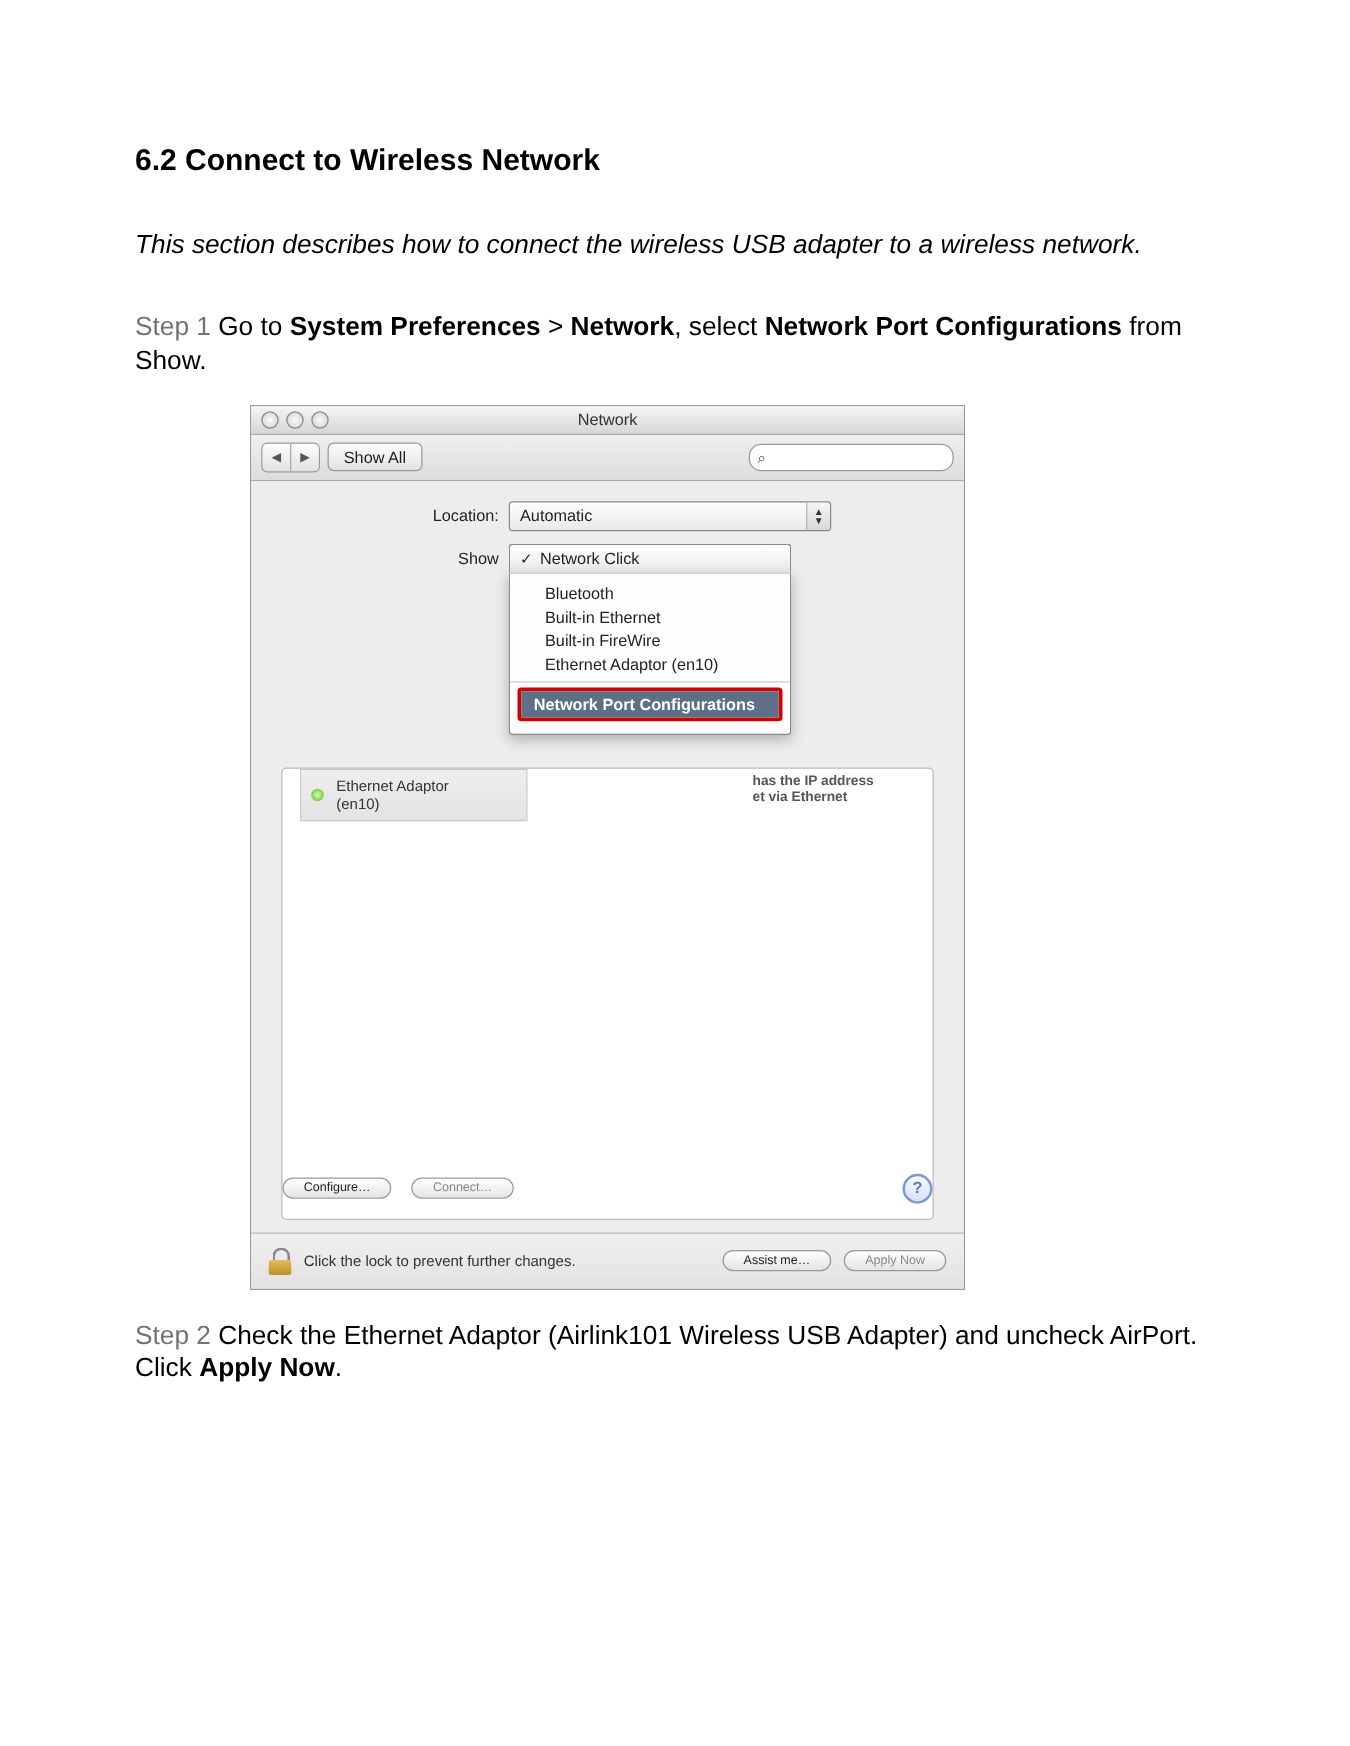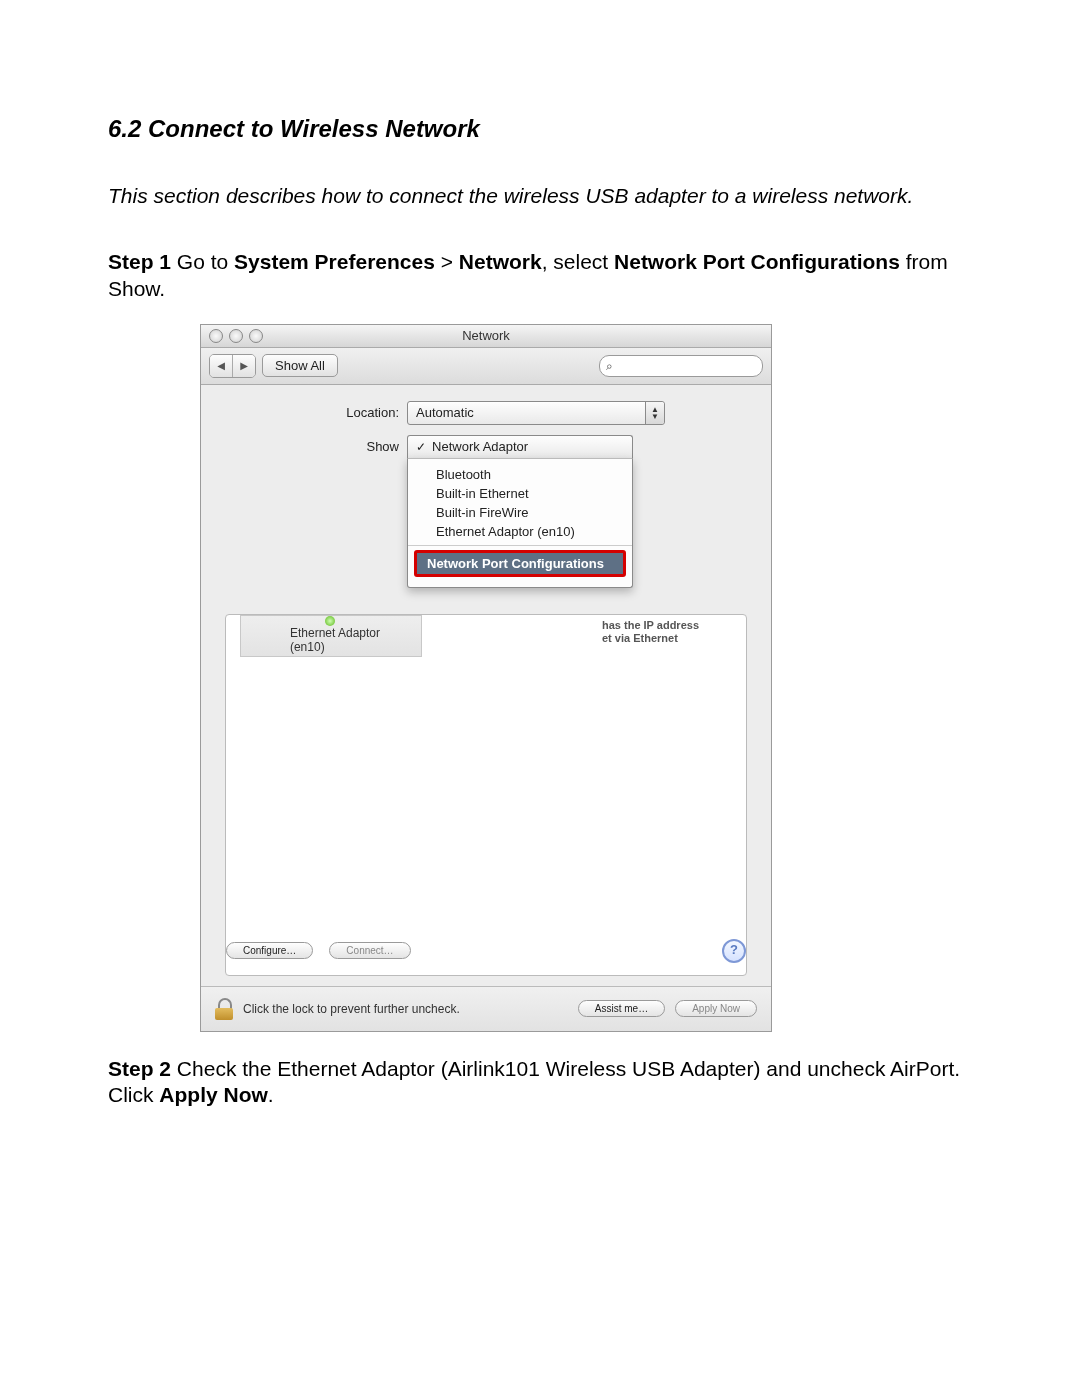--- a/index.html
+++ b/index.html
@@ -10,32 +10,31 @@
     background: #fff;
     color: #000;
   }
   .page {
     padding: 115px 108px 60px 108px;
     box-sizing: border-box;
   }
   .section-title {
     font-size: 24px;
     font-weight: bold;
-    font-style: italic;
     margin-bottom: 40px;
   }
   .body-text {
     font-size: 21px;
     line-height: 1.25;
     margin-bottom: 40px;
     font-style: italic;
   }
   .step-red {
-    color: #000000;
-    font-weight: bold;
+    color: #737373;
+    font-weight: normal;
   }
   .step-block {
     font-size: 21px;
     line-height: 1.25;
     margin-bottom: 22px;
   }
   b { font-weight: bold; }
 
   
   .shot-wrap {
@@ -211,21 +210,20 @@
     top: 70px;
     width: 172px;
     height: 40px;
     background: linear-gradient(#eeeeee,#e3e3e3);
     border: 1px solid #c8c8c8;
     display: flex;
     align-items: center;
     padding-left: 8px;
     font-size: 12px;
     color: #333;
-    flex-direction: column;
   }
   .status-dot {
     width: 10px; height: 10px;
     border-radius: 50%;
     background: radial-gradient(#cfffb2,#5ab518);
     margin-right: 10px;
     flex-shrink: 0;
   }
   .side-info {
     position: absolute;
@@ -359,21 +357,21 @@
           <span>Automatic</span>
           <div class="caret-btn">▲<br>▼</div>
         </div>
       </div>
 
       <div class="form-row show-row">
         <div class="form-label">Show</div>
         <div class="dropdown-open">
           <div class="dropdown-head">
             <span class="chk">✓</span>
-            <span>Network Adaptor</span>
+            <span>Network Click</span>
           </div>
           <div class="dropdown-menu">
             <div class="item">Bluetooth</div>
             <div class="item">Built-in Ethernet</div>
             <div class="item">Built-in FireWire</div>
             <div class="item">Ethernet Adaptor (en10)</div>
             <hr>
             <div class="npc-item-wrap">
               <div class="npc-item">Network Port Configurations</div>
             </div>
@@ -406,21 +404,21 @@
         </div>
       </div>
 
     </div>
 
     <div class="footer">
       <div class="lock-icon">
         <div class="shackle"></div>
         <div class="body"></div>
       </div>
-      <div class="footer-text">Click the lock to prevent further uncheck.</div>
+      <div class="footer-text">Click the lock to prevent further changes.</div>
       <div class="spacer"></div>
       <div class="aqua-btn">Assist me…</div>
       <div class="aqua-btn disabled">Apply Now</div>
     </div>
 
   </div>
 
   <div class="step-block">
     <span class="step-red">Step 2</span><span> Check the Ethernet Adaptor (Airlink101 Wireless USB Adapter) and uncheck AirPort. Click </span><b>Apply Now</b><span>.</span>
   </div>

